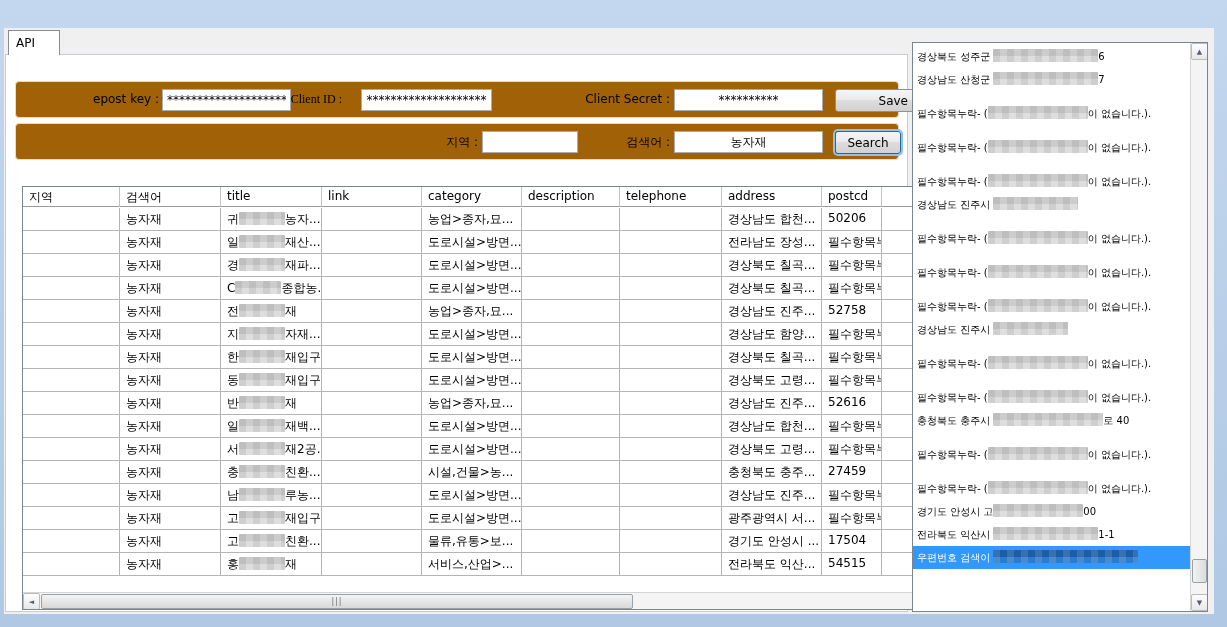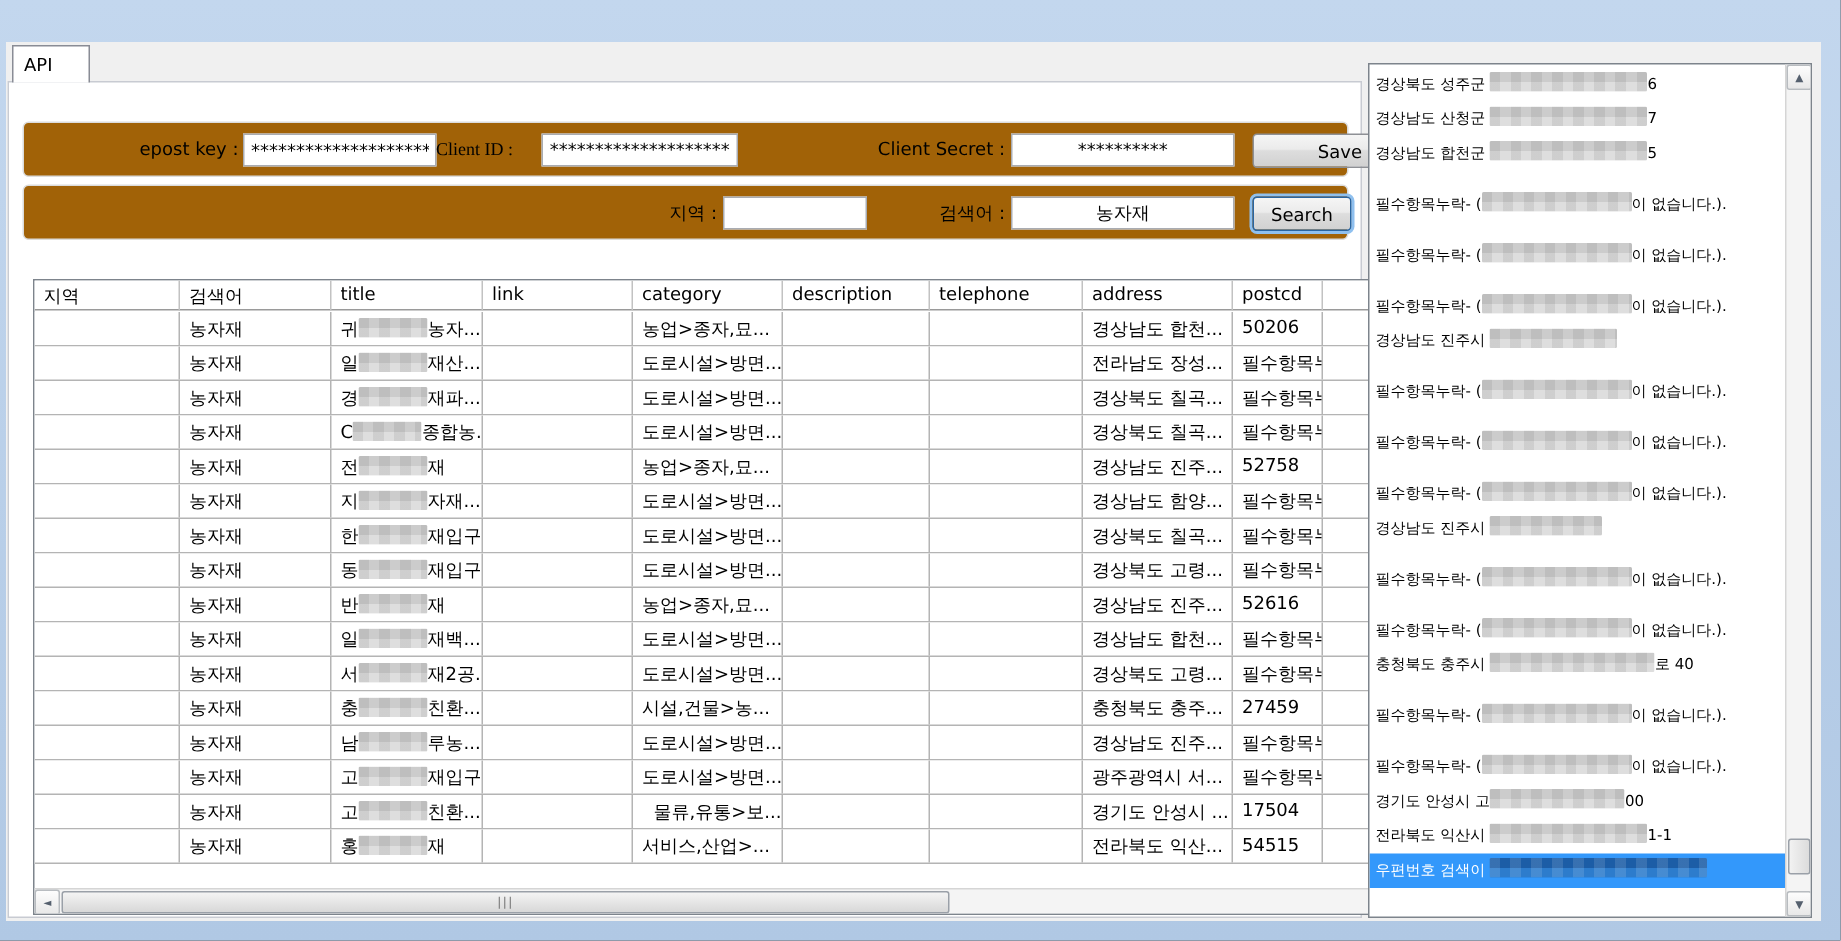--- a/index.html
+++ b/index.html
@@ -266,21 +266,21 @@
               <div class="gcell" style="width: 98px;"></div>
               <div class="gcell" style="width: 102px;"></div>
               <div class="gcell" style="width: 100px;">광주광역시 서...</div>
               <div class="gcell" style="width: 60px;">필수항목누락</div>
             </div>
             <div class="grow">
               <div class="gcell" style="width: 97px;"></div>
               <div class="gcell" style="width: 101px;">농자재</div>
               <div class="gcell" style="width: 101px;"><span>고</span><span class="blur" style="width: 46px;"></span><span>친환...</span></div>
               <div class="gcell" style="width: 100px;"></div>
-              <div class="gcell" style="width: 100px; text-align: right;">물류,유통&gt;보...</div>
+              <div class="gcell" style="width: 100px;">물류,유통&gt;보...</div>
               <div class="gcell" style="width: 98px;"></div>
               <div class="gcell" style="width: 102px;"></div>
               <div class="gcell" style="width: 100px;">경기도 안성시 ...</div>
               <div class="gcell" style="width: 60px;">17504</div>
             </div>
             <div class="grow">
               <div class="gcell" style="width: 97px;"></div>
               <div class="gcell" style="width: 101px;">농자재</div>
               <div class="gcell" style="width: 101px;"><span>홍</span><span class="blur" style="width: 46px;"></span><span>재</span></div>
               <div class="gcell" style="width: 100px;"></div>
@@ -315,21 +315,20 @@
         </div>
         <div class="corner"></div>
       </div>
 
     </div>
 
     <div class="logbox">
       <div class="log-items" id="log-items">
           <div class="log-item"><span>경상북도 성주군 </span><span class="blur" style="width: 105px;"></span><span>6</span></div>
           <div class="log-item"><span>경상남도 산청군 </span><span class="blur" style="width: 105px;"></span><span>7</span></div>
-          <div class="log-item"><span>경상남도 합천군 </span><span class="blur" style="width: 105px;"></span><span>5</span></div>
           <div class="log-item gap"><span>필수항목누락- (</span><span class="blur" style="width: 100px;"></span><span>이 없습니다.).</span></div>
           <div class="log-item gap"><span>필수항목누락- (</span><span class="blur" style="width: 100px;"></span><span>이 없습니다.).</span></div>
           <div class="log-item gap"><span>필수항목누락- (</span><span class="blur" style="width: 100px;"></span><span>이 없습니다.).</span></div>
           <div class="log-item"><span>경상남도 진주시 </span><span class="blur" style="width: 85px;"></span><span></span></div>
           <div class="log-item gap"><span>필수항목누락- (</span><span class="blur" style="width: 100px;"></span><span>이 없습니다.).</span></div>
           <div class="log-item gap"><span>필수항목누락- (</span><span class="blur" style="width: 100px;"></span><span>이 없습니다.).</span></div>
           <div class="log-item gap"><span>필수항목누락- (</span><span class="blur" style="width: 100px;"></span><span>이 없습니다.).</span></div>
           <div class="log-item"><span>경상남도 진주시 </span><span class="blur" style="width: 75px;"></span><span></span></div>
           <div class="log-item gap"><span>필수항목누락- (</span><span class="blur" style="width: 100px;"></span><span>이 없습니다.).</span></div>
           <div class="log-item gap"><span>필수항목누락- (</span><span class="blur" style="width: 100px;"></span><span>이 없습니다.).</span></div>

